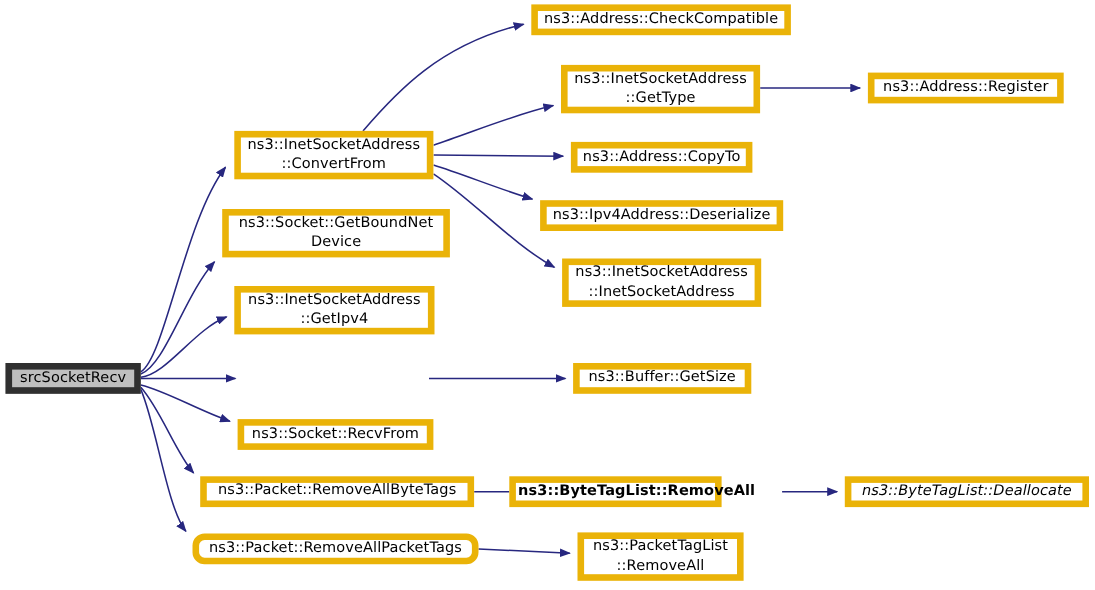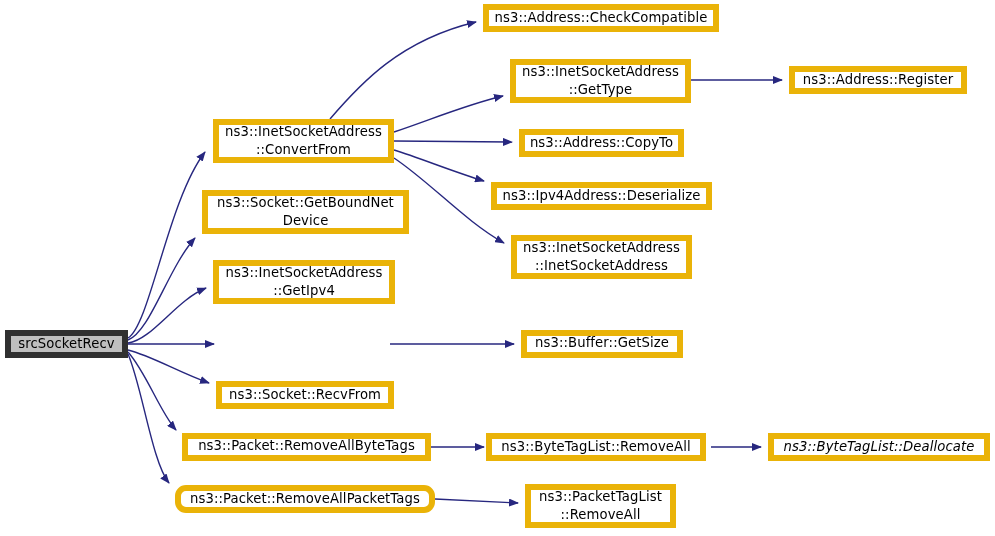--- a/index.html
+++ b/index.html
@@ -99,19 +99,19 @@
       <div class="node" style="left: 182px; top: 433px; width: 249px; height: 28px; align-items: flex-end;"><span class="node-label">ns3::Packet::RemoveAllByteTags</span></div>
       <div class="node" style="left: 175px; top: 485px; width: 260px; height: 28px; border-radius: 11px;"><span class="node-label">ns3::Packet::RemoveAllPacketTags</span></div>
       <div class="node" style="left: 483px; top: 4px; width: 236px; height: 28px;"><span class="node-label">ns3::Address::CheckCompatible</span></div>
       <div class="node" style="left: 510px; top: 59px; width: 181px; height: 44px;"><span class="node-label">ns3::InetSocketAddress
 ::GetType</span></div>
       <div class="node" style="left: 519px; top: 129px; width: 165px; height: 28px;"><span class="node-label">ns3::Address::CopyTo</span></div>
       <div class="node" style="left: 491px; top: 182px; width: 221px; height: 28px; justify-content: center;"><span class="node-label">ns3::Ipv4Address::Deserialize</span></div>
       <div class="node" style="left: 511px; top: 235px; width: 181px; height: 44px;"><span class="node-label">ns3::InetSocketAddress
 ::InetSocketAddress</span></div>
       <div class="node" style="left: 521px; top: 330px; width: 162px; height: 28px; align-items: flex-end;"><span class="node-label">ns3::Buffer::GetSize</span></div>
-      <div class="node" style="left: 486px; top: 433px; width: 220px; height: 28px;"><span class="node-label">ns3::ByteTagList::RemoveAll</span></div>
+      <div class="node" style="left: 463px; top: 433px; width: 193px; height: 28px; font-weight: bold;"><span class="node-label">ns3::ByteTagList::RemoveAll</span></div>
       <div class="node" style="left: 525px; top: 484px; width: 151px; height: 44px;"><span class="node-label">ns3::PacketTagList
 ::RemoveAll</span></div>
       <div class="node" style="left: 789px; top: 66px; width: 178px; height: 28px;"><span class="node-label">ns3::Address::Register</span></div>
       <div class="node" style="left: 768px; top: 433px; width: 222px; height: 28px; font-style: italic;"><span class="node-label">ns3::ByteTagList::Deallocate</span></div>
     </div>
 </div>
 
 </body></html>

